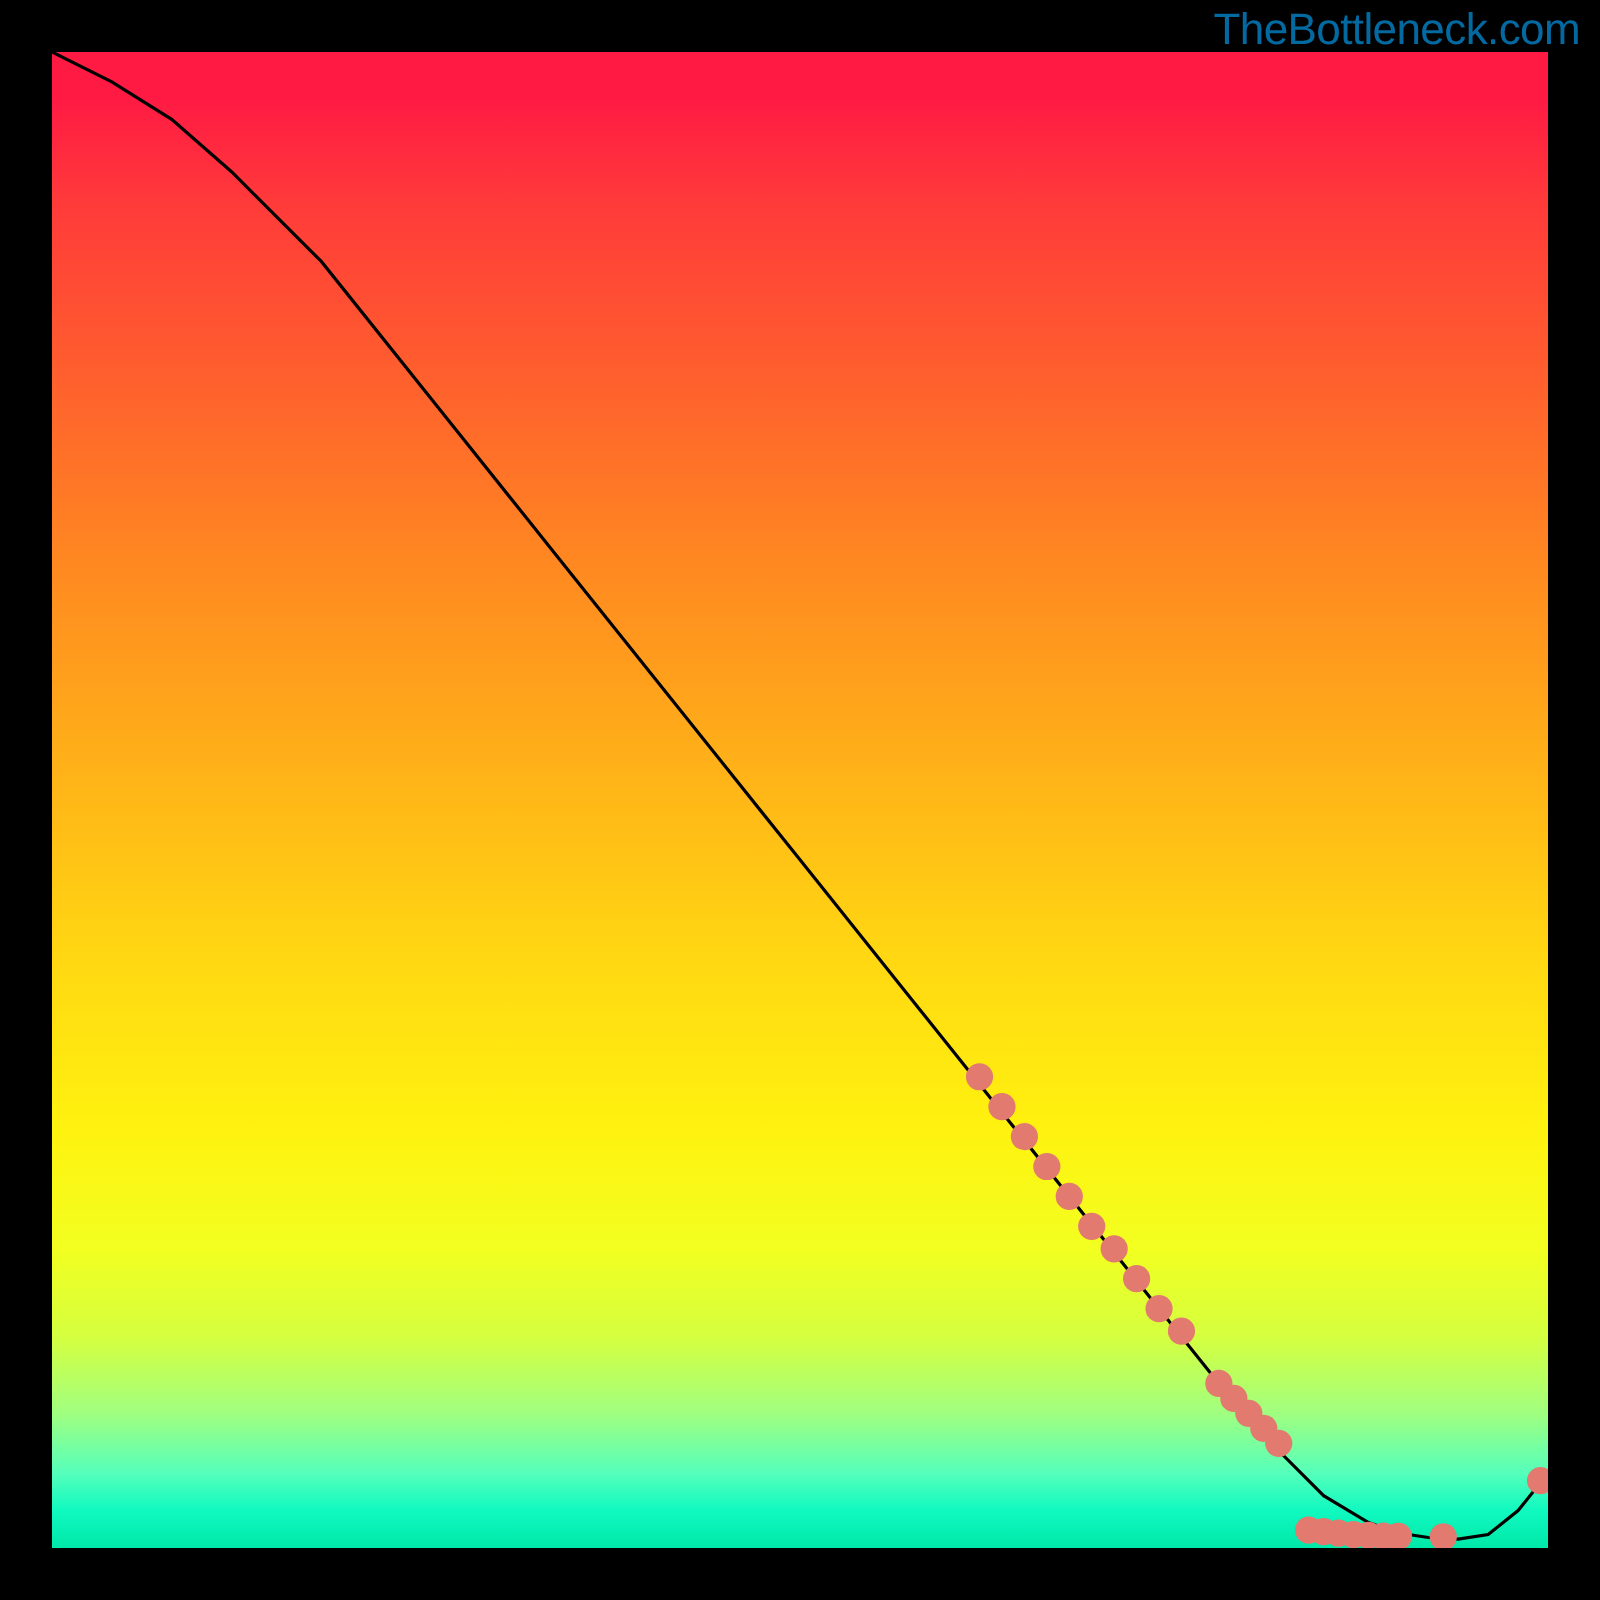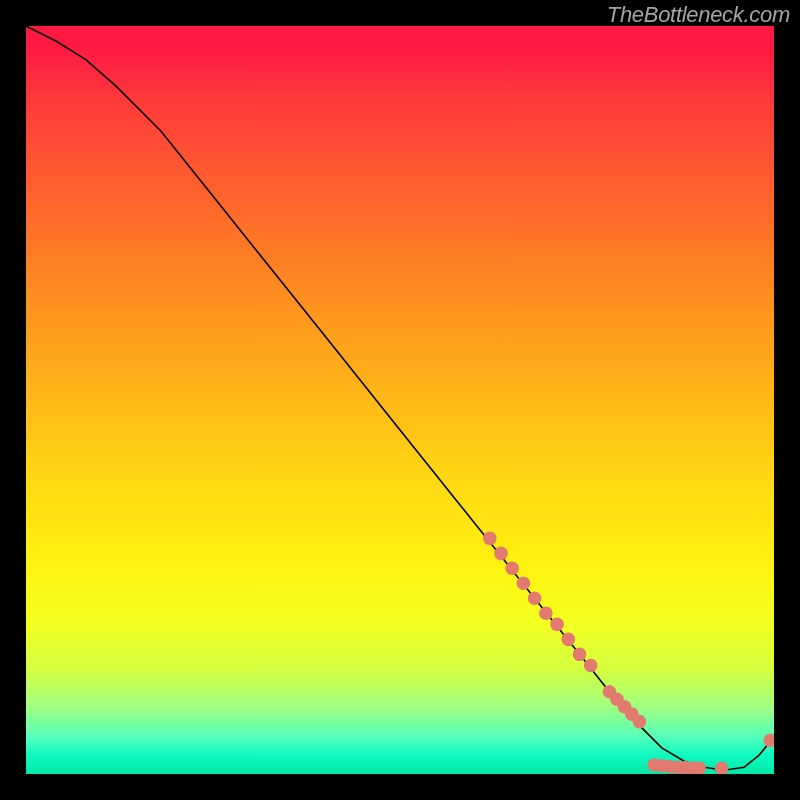--- a/index.html
+++ b/index.html
@@ -15,26 +15,25 @@
     position: absolute;
     top: 0;
     left: 0;
     width: 800px;
     height: 800px;
   }
   .watermark {
     position: absolute;
     top: 2px;
     right: 10px;
-    color: #a3a3a3;
+    color: #0369a1;
     font-size: 22px;
     font-weight: 500;
     letter-spacing: -0.3px;
     z-index: 10;
-    font-style: italic;
   }
   .plot-area {
     position: absolute;
     left: 26px;
     top: 26px;
     width: 748px;
     height: 748px;
     overflow: hidden;
   }
   .gradient-bg {

